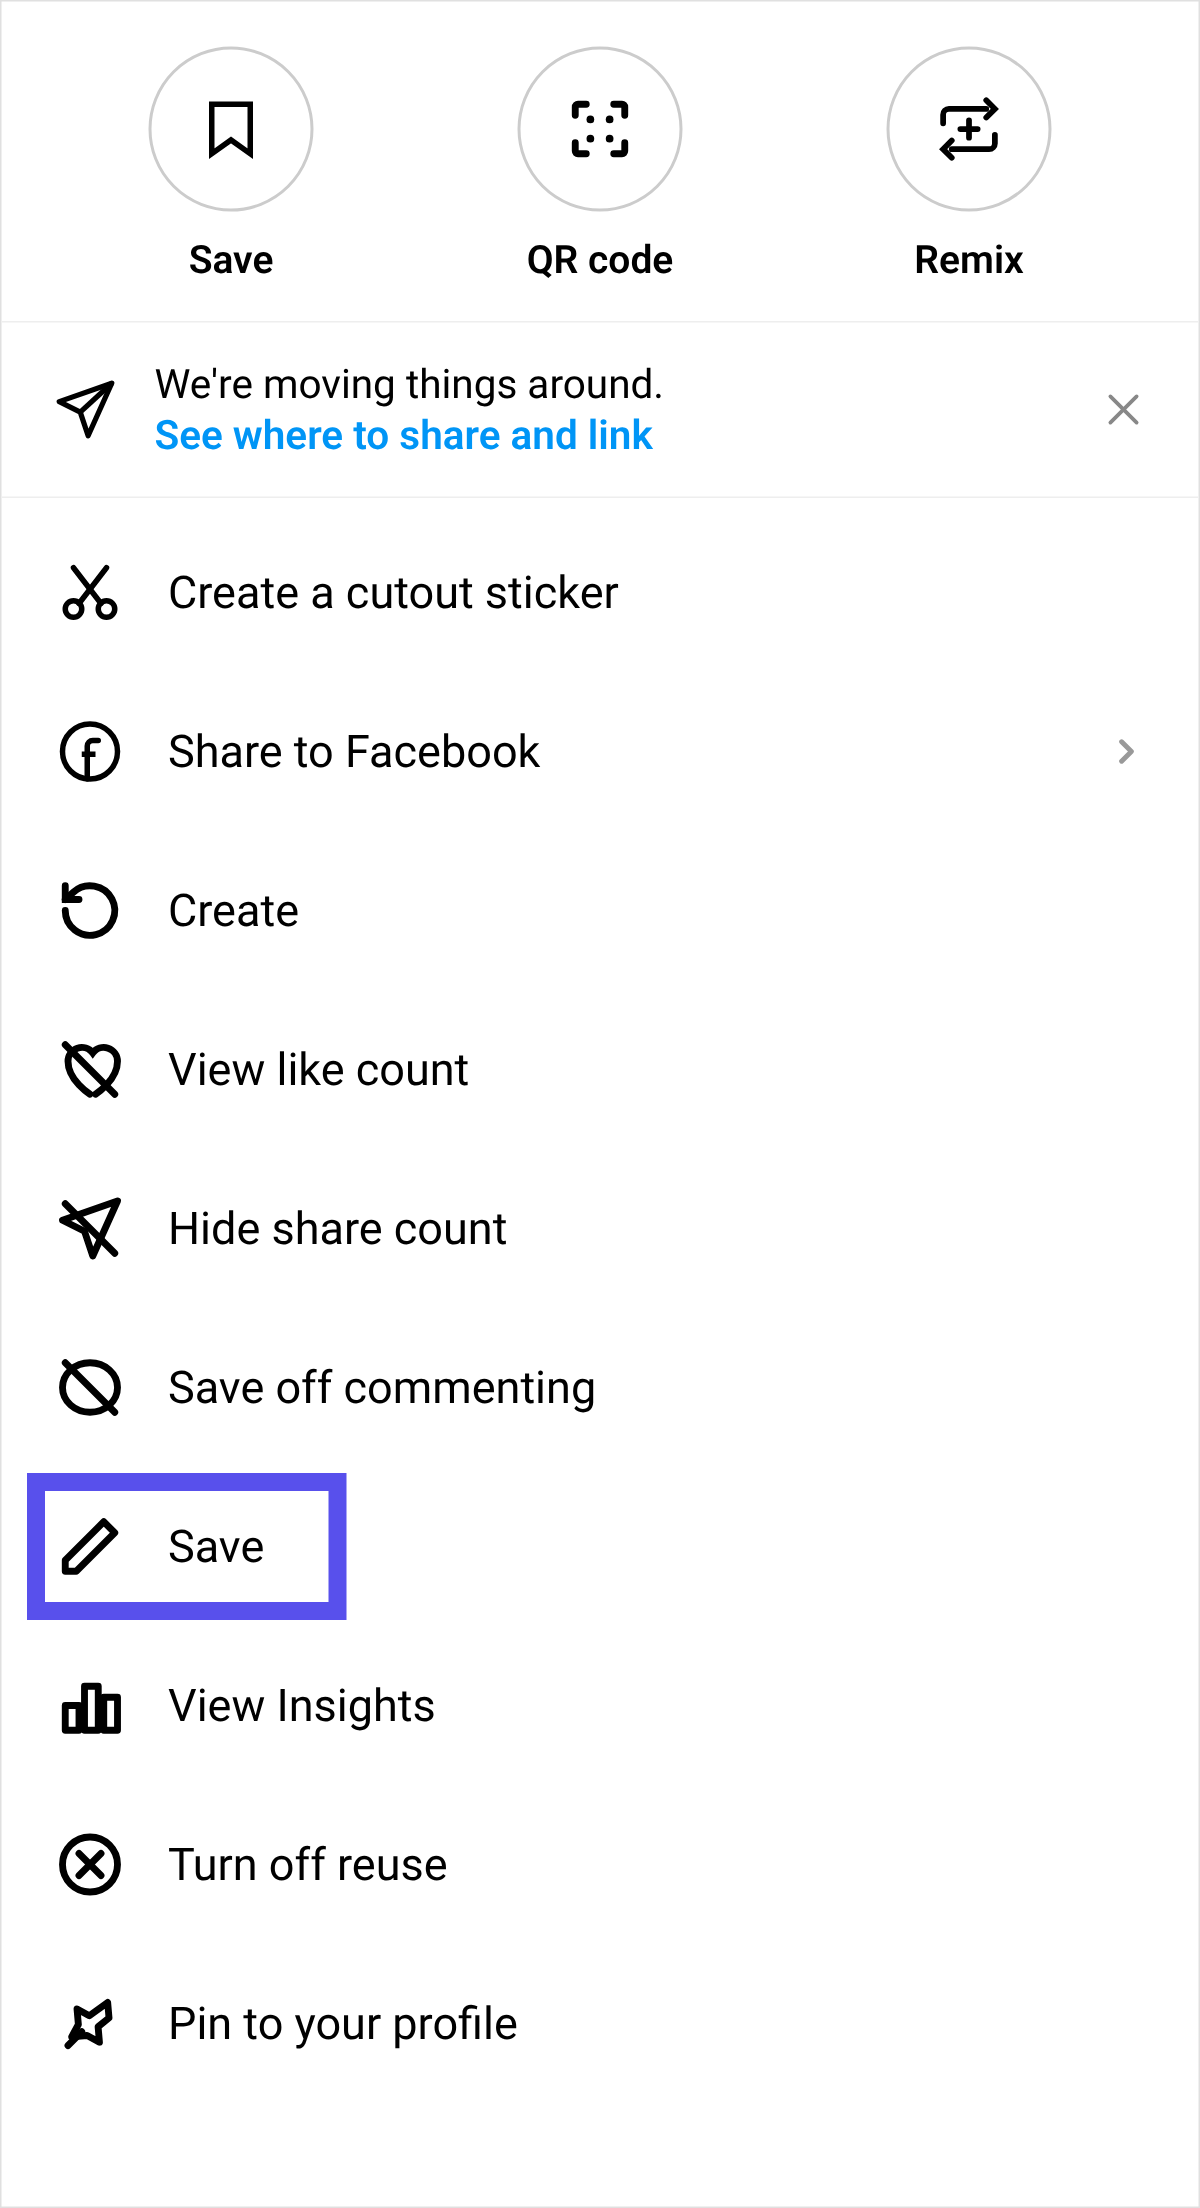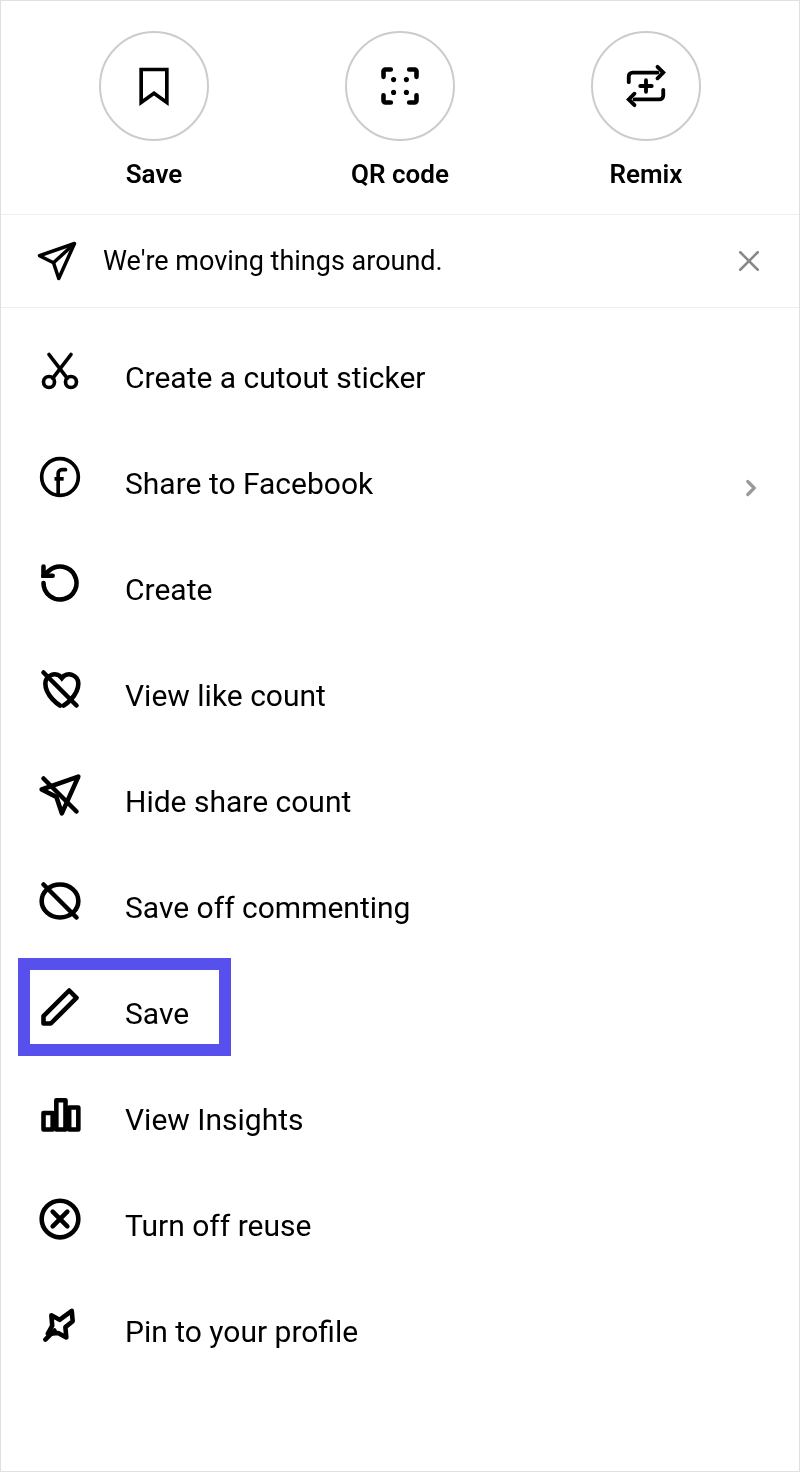--- a/index.html
+++ b/index.html
@@ -74,22 +74,22 @@
     cursor: pointer;
     color: #888;
   }
   .menu-list {
     display: flex;
     flex-direction: column;
     padding: 10px 0;
   }
   .menu-item {
     display: flex;
-    align-items: flex-end;
-    gap: 41px;
+    align-items: center;
+    gap: 28px;
     padding: 29px 35px;
     cursor: pointer;
     position: relative;
   }
   .menu-item .icon {
     width: 48px;
     height: 48px;
     display: flex;
     align-items: center;
     justify-content: center;
@@ -166,20 +166,21 @@
 
 <div class="notice">
   <span class="notice-icon">
     <svg width="42" height="42" viewBox="0 0 24 24" fill="none" stroke="#000" stroke-width="2" stroke-linejoin="round">
       <path d="M22 2L2 9l8 4 3 9 9-20z"></path>
       <line x1="10" y1="13" x2="22" y2="2"></line>
     </svg>
   </span>
   <div class="notice-text">
     <span class="line1">We're moving things around.</span>
+    <span class="line2">See where to share and link</span>
   </div>
   <span class="notice-close">
     <svg width="30" height="30" viewBox="0 0 24 24" fill="none" stroke="#888" stroke-width="2" stroke-linecap="round">
       <line x1="5" y1="5" x2="19" y2="19"></line>
       <line x1="19" y1="5" x2="5" y2="19"></line>
     </svg>
   </span>
 </div>
 
 <div class="menu-list">

